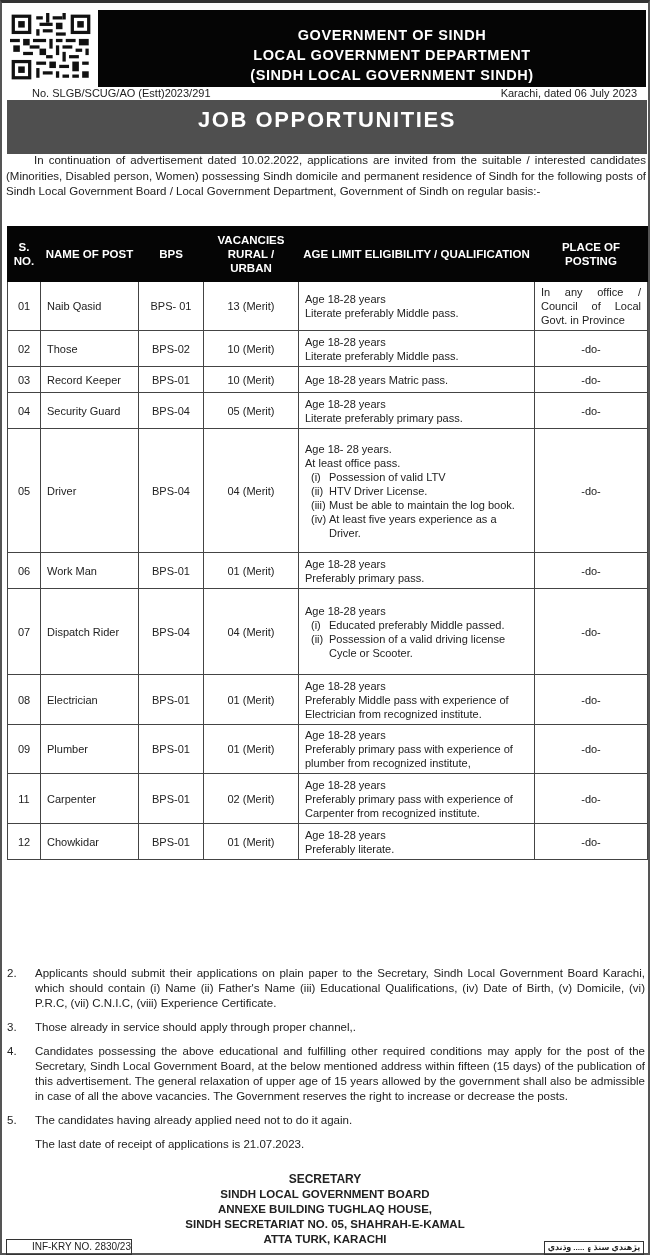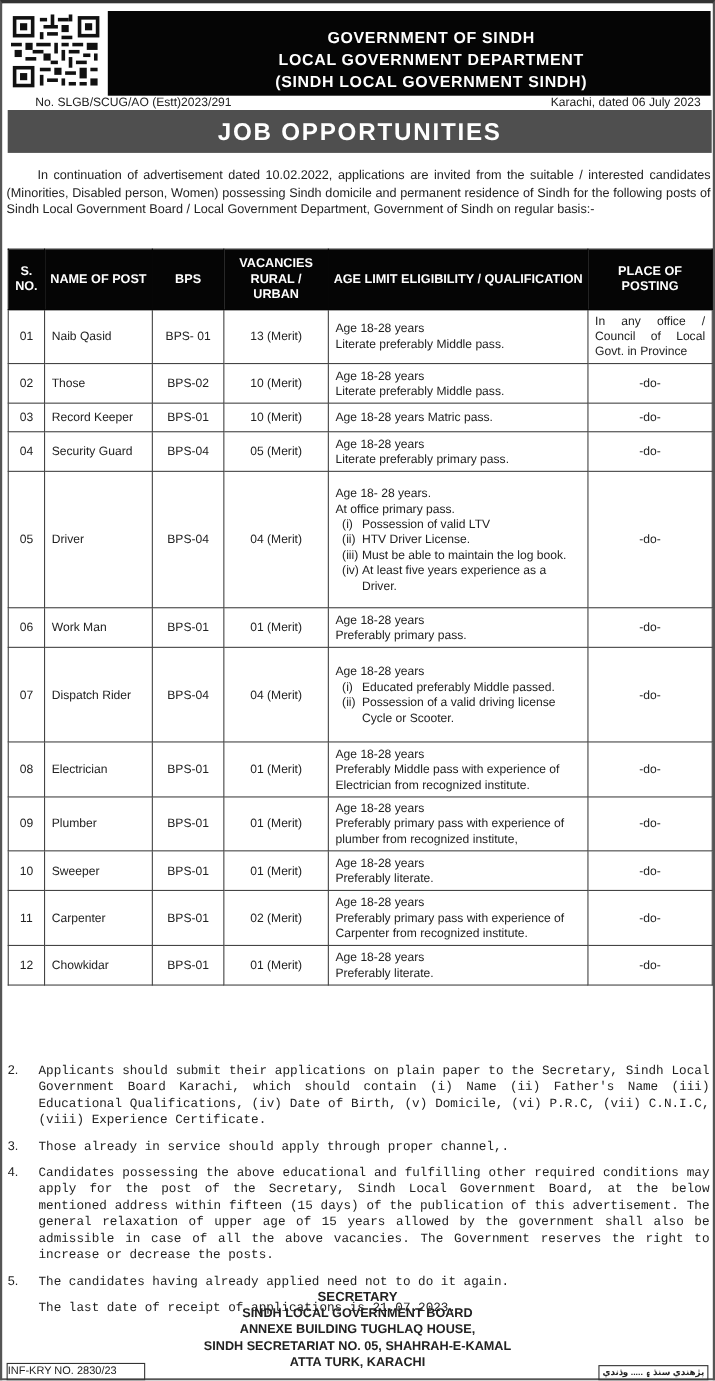--- a/index.html
+++ b/index.html
@@ -9,46 +9,46 @@
 
   .header-row { position: absolute; left: 4px; top: 4px; width: 640px; height: 79px; }
   .qr { position: absolute; left: 4px; top: 6px; width: 82px; height: 68px; }
   .banner { position: absolute; left: 92px; top: 3px; width: 548px; height: 77px; background: #050505; color: #fff; text-align: center; padding-top: 15px; padding-left: 40px; }
   .banner div { font-weight: bold; font-size: 14.5px; letter-spacing: 0.6px; line-height: 20px; }
 
   .refline { position: absolute; left: 30px; top: 84px; width: 605px; font-size: 11px; color: #222; }
   .refline .left { position: absolute; left: 0; }
   .refline .right { position: absolute; right: 0; }
 
-  .job-banner { position: absolute; left: 5px; top: 97px; width: 640px; height: 39px; background: #4f4f4f; color: #fff; text-align: center; font-weight: bold; font-size: 22px; letter-spacing: 1.6px; line-height: 39px; }
+  .job-banner { position: absolute; left: 5px; top: 97px; width: 640px; height: 54px; background: #4f4f4f; color: #fff; text-align: center; font-weight: bold; font-size: 22px; letter-spacing: 1.6px; line-height: 39px; }
 
   .intro { position: absolute; left: 4px; top: 150px; width: 640px; font-size: 11.5px; line-height: 15.5px; text-align: justify; text-indent: 28px; color: #222; }
 
   table.jobs { position: absolute; left: 5px; top: 223px; width: 640px; border-collapse: collapse; table-layout: fixed; font-size: 11px; color: #222; }
   table.jobs th { background: #050505; color: #fff; font-weight: bold; font-size: 11.5px; line-height: 14px; text-align: center; height: 55px; border: 1px solid #050505; padding: 0 2px; }
   table.jobs td { border: 1px solid #444; vertical-align: middle; padding: 3px 6px; line-height: 14px; }
   td.sno { text-align: center; padding: 3px 2px; }
   td.post { text-align: left; }
   td.bps { text-align: center; }
   td.vac { text-align: center; }
   td.qual { text-align: left; }
   td.place { text-align: center; }
   td.place.first { text-align: justify; text-align-last: left; }
   .qual .sub { display: flex; }
   .qual .sub .num { width: 24px; flex: none; padding-left: 6px; }
   .qual .sub .txt { flex: 1; }
 
   .notes { position: absolute; left: 5px; top: 963px; width: 638px; font-size: 11.5px; line-height: 15px; color: #222; }
   .note { display: flex; margin-bottom: 9px; }
   .note .n { width: 28px; flex: none; }
-  .note .t { flex: 1; text-align: justify; font-family: Liberation Mono, monospace; }
+  .note .t { flex: 1; text-align: justify; }
 
   .signature { position: absolute; left: 0; top: 1169px; width: 646px; text-align: center; font-size: 11.5px; line-height: 15px; font-weight: bold; color: #222; }
   .signature .title { font-size: 12px; }
-  .inf { position: absolute; left: 4px; top: 1236px; width: 126px; height: 16px; border: 1px solid #333; font-size: 10px; line-height: 14px; text-align: left; color: #222; }
+  .inf { position: absolute; left: 4px; top: 1236px; width: 126px; height: 16px; border: 1px solid #333; font-size: 10px; line-height: 14px; text-align: right; color: #222; }
   .stamp { position: absolute; right: 4px; top: 1238px; width: 100px; height: 14px; border: 1px solid #333; font-size: 8px; line-height: 12px; text-align: center; direction: rtl; font-weight: bold; color: #222; }
 </style>
 </head>
 <body>
 
 <div class="page">
 
   <div class="header-row">
     <svg class="qr" viewBox="0 0 25 21" preserveAspectRatio="none">
       <rect x="0" y="0" width="25" height="21" fill="#fff"></rect>
@@ -181,21 +181,21 @@
           </td>
           <td class="place">-do-</td>
         </tr>
         <tr style="height: 124px;">
           <td class="sno">05</td>
           <td class="post">Driver</td>
           <td class="bps">BPS-04</td>
           <td class="vac">04 (Merit)</td>
           <td class="qual">
             <div>Age 18- 28 years.</div>
-            <div>At office primary pass.</div>
+            <div>At least office pass.</div>
             <div class="sub">
               <span class="num">(i)</span>
               <span class="txt">Possession of valid LTV</span>
             </div>
             <div class="sub">
               <span class="num">(ii)</span>
               <span class="txt">HTV Driver License.</span>
             </div>
             <div class="sub">
               <span class="num">(iii)</span>
@@ -249,31 +249,20 @@
           <td class="place">-do-</td>
         </tr>
         <tr style="height: 46px;">
           <td class="sno">09</td>
           <td class="post">Plumber</td>
           <td class="bps">BPS-01</td>
           <td class="vac">01 (Merit)</td>
           <td class="qual">
             <div>Age 18-28 years</div>
             <div>Preferably primary pass with experience of plumber from recognized institute,</div>
-          </td>
-          <td class="place">-do-</td>
-        </tr>
-        <tr style="height: 36px;">
-          <td class="sno">10</td>
-          <td class="post">Sweeper</td>
-          <td class="bps">BPS-01</td>
-          <td class="vac">01 (Merit)</td>
-          <td class="qual">
-            <div>Age 18-28 years</div>
-            <div>Preferably literate.</div>
           </td>
           <td class="place">-do-</td>
         </tr>
         <tr style="height: 50px;">
           <td class="sno">11</td>
           <td class="post">Carpenter</td>
           <td class="bps">BPS-01</td>
           <td class="vac">02 (Merit)</td>
           <td class="qual">
             <div>Age 18-28 years</div>

